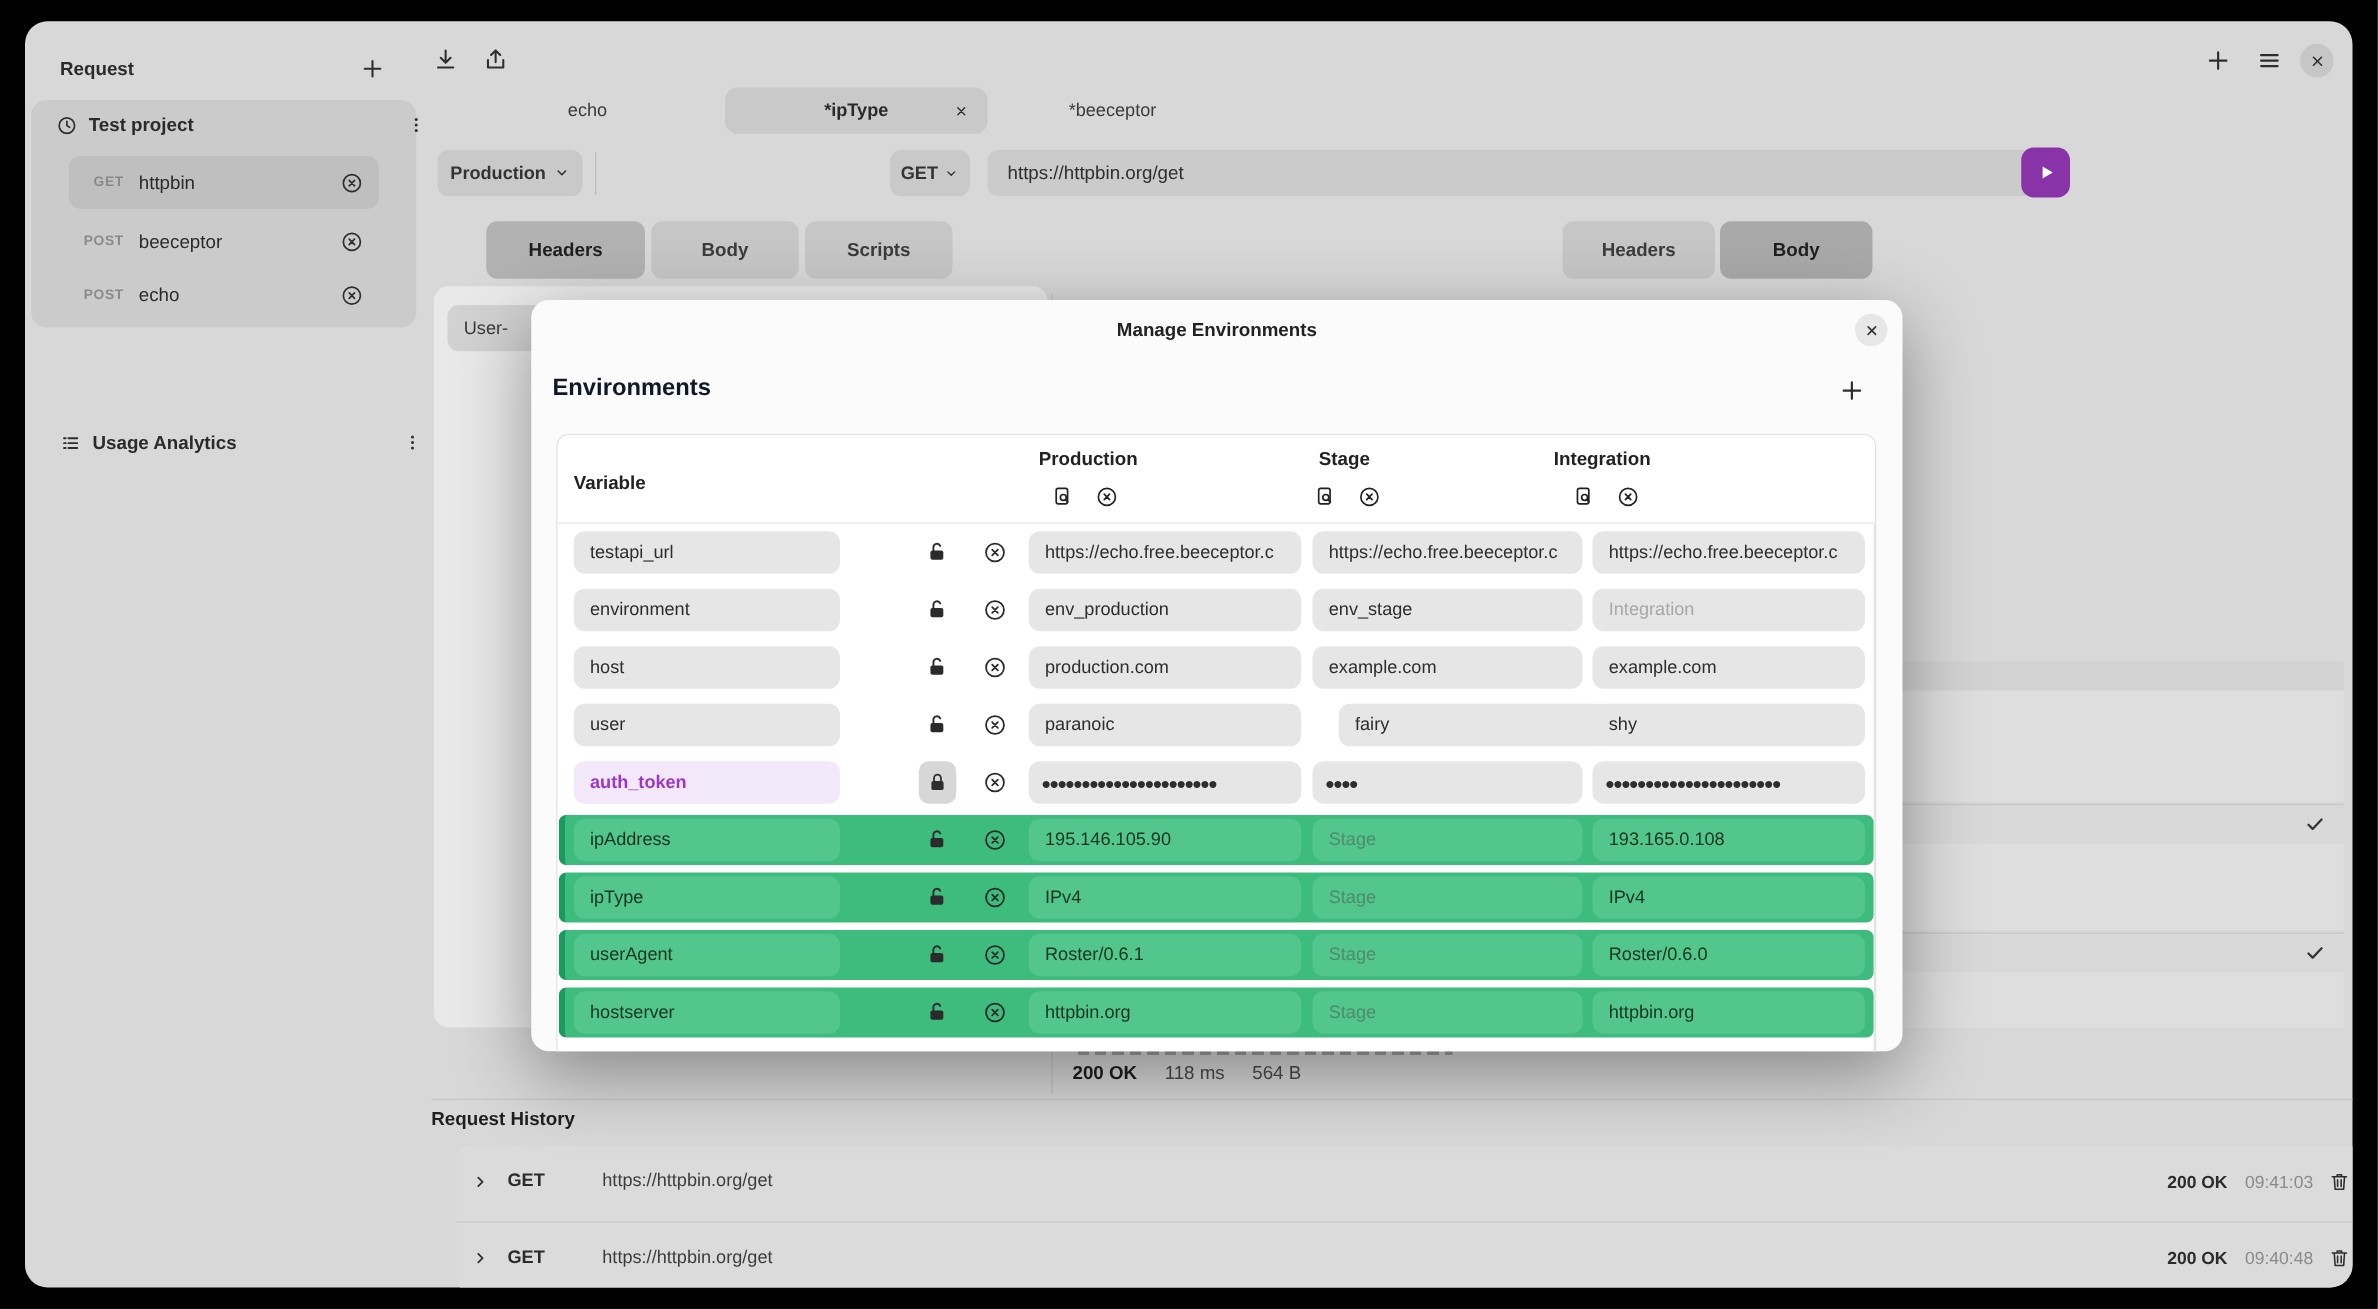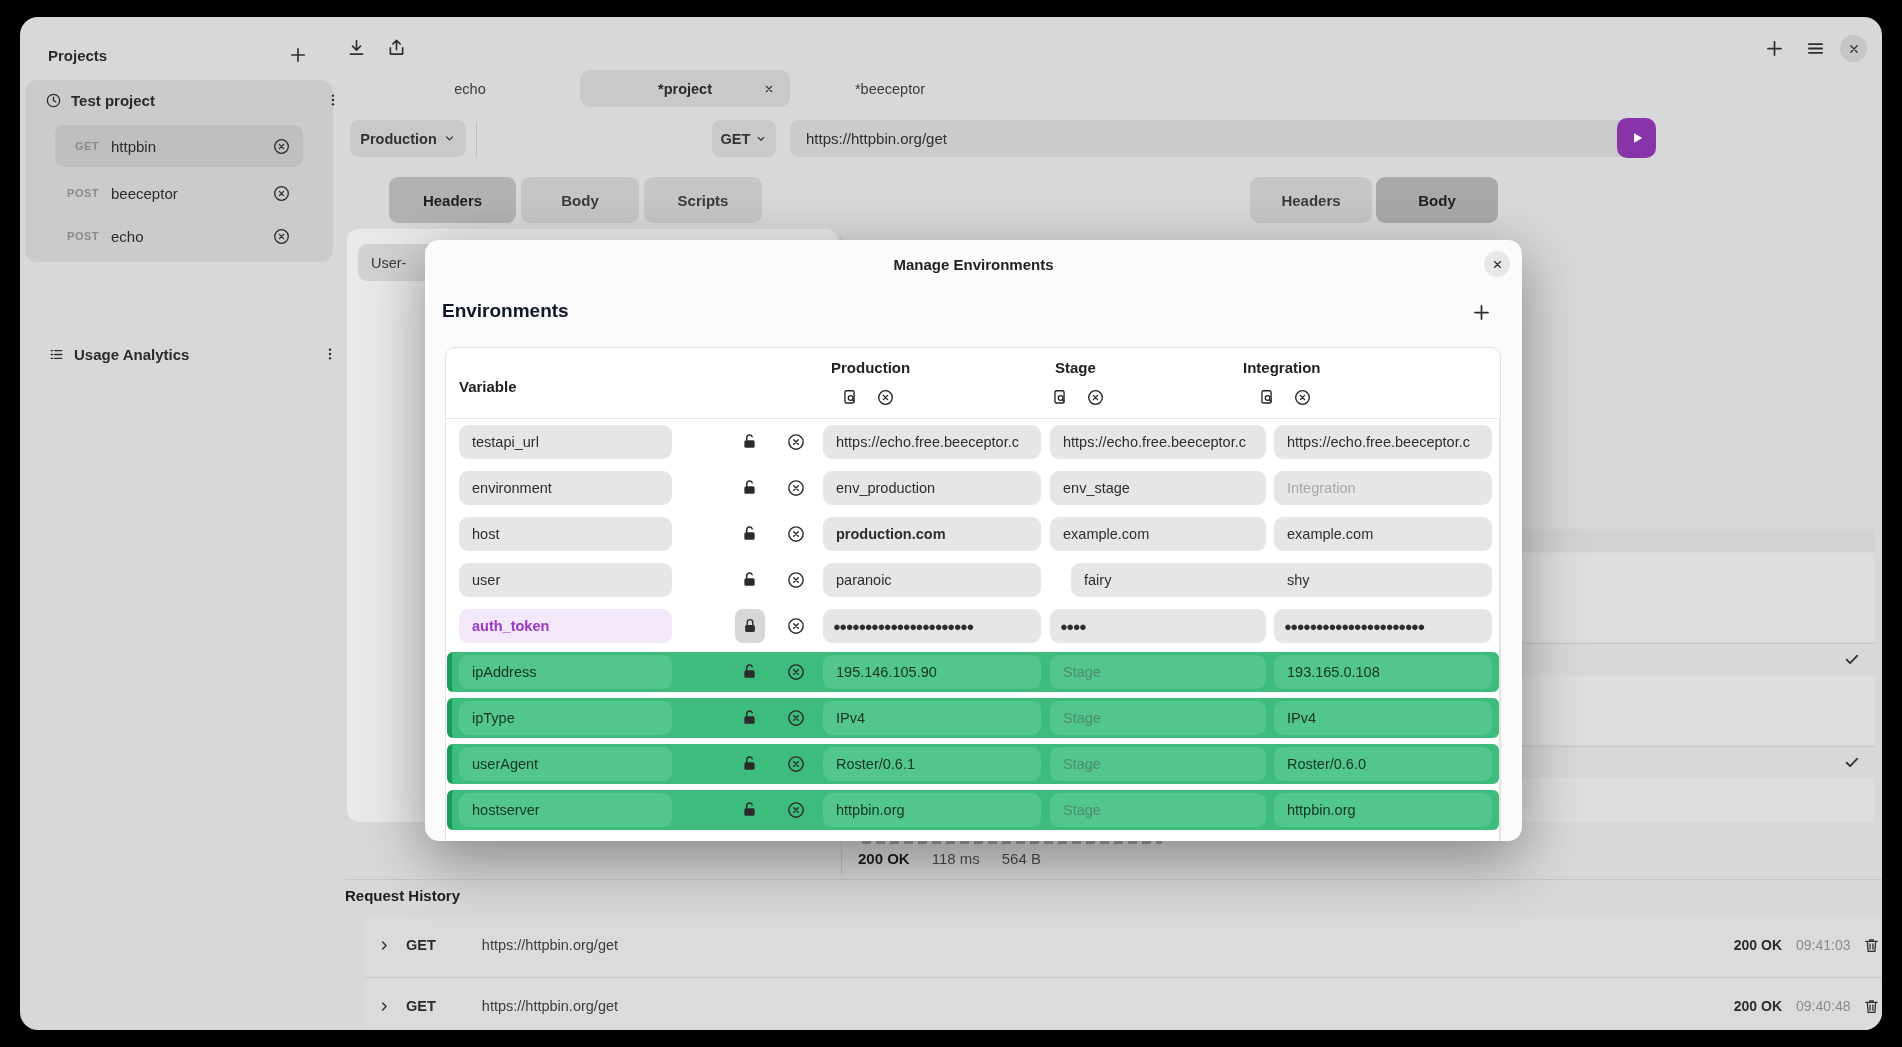--- a/index.html
+++ b/index.html
@@ -67,21 +67,21 @@
   .hist-time{font-size:14px;color:#8b8b8b;margin-left:14px;width:66px;}
   .clipline{position:absolute;overflow:hidden;
      background:repeating-linear-gradient(90deg,#6f6f6f 0 9px,transparent 9px 14px);opacity:.55;}
 </style>
 </head>
 <body>
 
 <div class="window">
 
   <div class="abs" style="left:0;top:0;width:318px;height:100%;">
-    <div class="abs sb-title" style="left:28px;top:30px;">Projects</div>
+    <div class="abs sb-title" style="left:28px;top:30px;">Request</div>
     <span class="ic abs" style="left:268px;top:28px;width:20px;height:20px;">
         <svg viewBox="0 0 24 24">
           <path d="M12 4.5v15M4.5 12h15" stroke="currentColor" fill="none" stroke-linecap="round" stroke-linejoin="round" stroke-width="2"></path>
         </svg>
       </span>
 
     <div class="proj-group">
       <div class="proj-head" style="padding-left:20px;">
         <span class="ic" style="width:17px;height:17px;">
             <svg viewBox="0 0 24 24">
@@ -179,21 +179,21 @@
         </svg>
       </span>
   </div>
 
   <div id="tab-strip">
   <div class="tab-pill" style="left:400px;top:53px;width:100px;height:37px;background:transparent;">
     <span class="tab-label" style="">echo</span>
 
   </div>
   <div class="tab-pill" style="left:560px;top:53px;width:210px;height:37px;">
-    <span class="tab-label" style="font-weight:600;color:#2a2a2a;">*project</span>
+    <span class="tab-label" style="font-weight:600;color:#2a2a2a;">*ipType</span>
     <span class="ic" style="width:12px;height:12px;position:absolute;right:15px;">
           <svg viewBox="0 0 24 24">
             <path d="M6.5 6.5l11 11M17.5 6.5l-11 11" stroke="currentColor" fill="none" stroke-linecap="round" stroke-linejoin="round" stroke-width="2.2"></path>
           </svg>
         </span>
   </div>
   <div class="tab-pill" style="left:790px;top:53px;width:160px;height:37px;background:transparent;">
     <span class="tab-label" style="">*beeceptor</span>
 
   </div>
@@ -423,21 +423,21 @@
                 <rect x="5.5" y="10.5" width="13" height="9.5" rx="2" fill="currentColor"></rect>
                 <path d="M8.5 10.5V7.4a3.6 3.6 0 0 1 6.9-1.4" stroke="currentColor" fill="none" stroke-linecap="round" stroke-linejoin="round" stroke-width="1.9"></path>
               </svg>
             </span>
     <span class="row-ic ic" style="left:340px;">
               <svg viewBox="0 0 24 24">
                 <circle cx="12" cy="12" r="8.6" stroke="currentColor" fill="none" stroke-linecap="round" stroke-linejoin="round" stroke-width="1.7"></circle>
                 <path d="M9.3 9.3l5.4 5.4M14.7 9.3l-5.4 5.4" stroke="currentColor" fill="none" stroke-linecap="round" stroke-linejoin="round" stroke-width="1.7"></path>
               </svg>
             </span>
-    <input class="fld " style="left: 377px; width: 218px; font-weight: bold;" value="production.com">
+    <input class="fld " style="left: 377px; width: 218px;" value="production.com">
             <input class="fld " style="left: 604px; width: 216px;" value="example.com">
             <input class="fld " style="left: 828px; width: 218px;" value="example.com">
           </div>
           <div class="env-row ">
 
     <input class="fld " style="left: 13px; width: 213px;" value="user">
     <span class="row-ic ic" style="left:294px;width:19px;height:19px;">
               <svg viewBox="0 0 24 24">
                 <rect x="5.5" y="10.5" width="13" height="9.5" rx="2" fill="currentColor"></rect>
                 <path d="M8.5 10.5V7.4a3.6 3.6 0 0 1 6.9-1.4" stroke="currentColor" fill="none" stroke-linecap="round" stroke-linejoin="round" stroke-width="1.9"></path>

